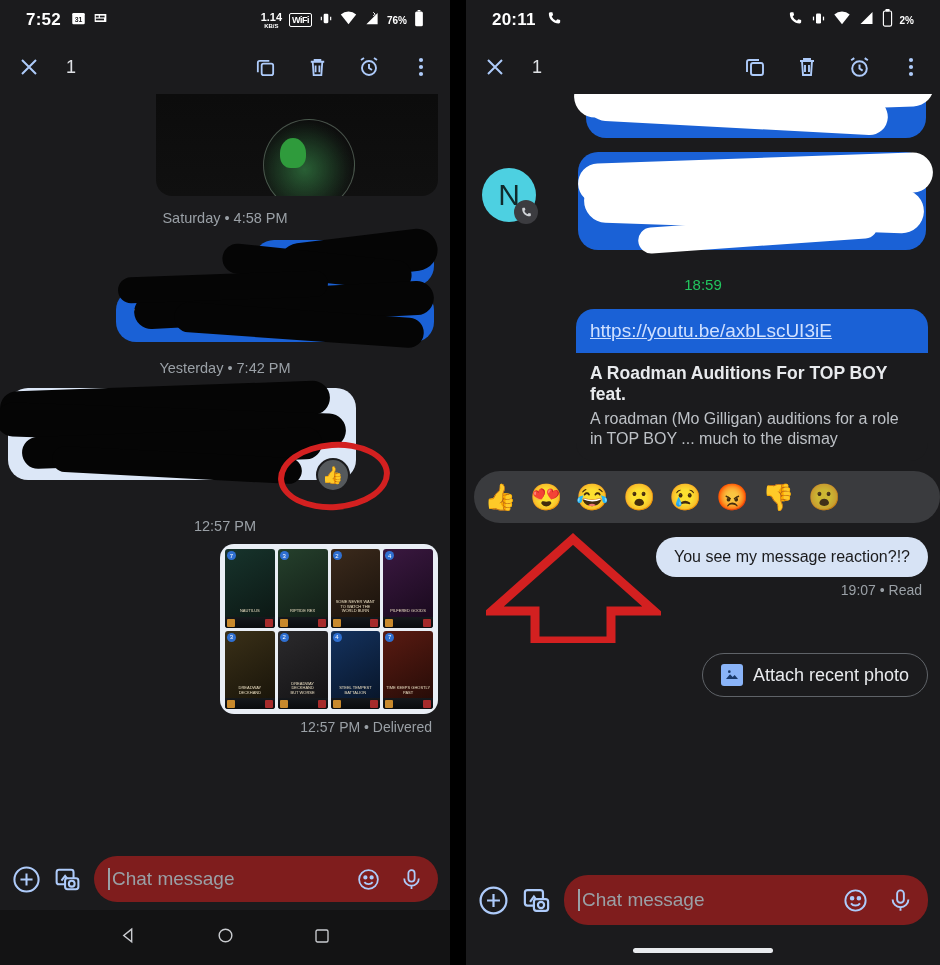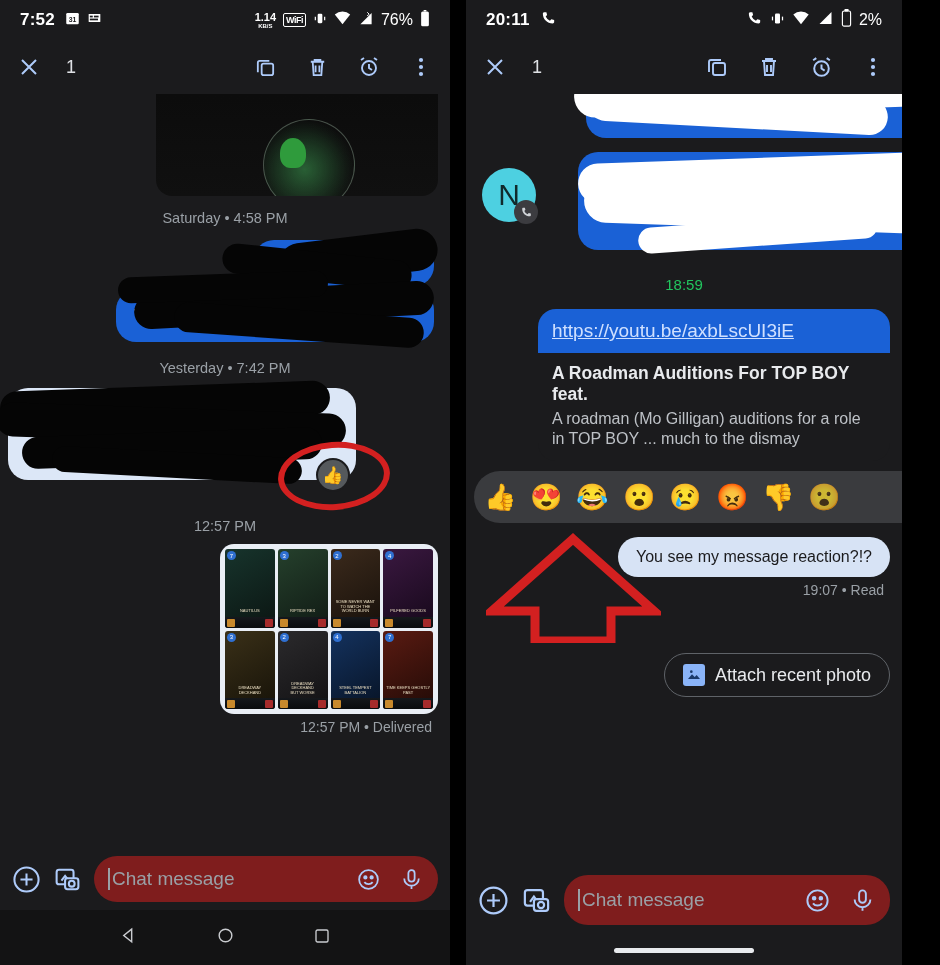--- a/index.html
+++ b/index.html
@@ -3,33 +3,33 @@
 <meta charset="utf-8">
 <style>
   * { margin:0; padding:0; box-sizing:border-box; }
   html,body { width:940px; height:965px; background:#000; font-family:"Liberation Sans", sans-serif; overflow:hidden; }
   .screens { display:flex; width:940px; height:965px; }
 
   
   .panel { position:relative; background:#1c1c1e; overflow:hidden; }
   .panel-left  { width:450px; height:965px; background:#1b1b1d; }
   .gap { width:16px; height:965px; background:#000; }
-  .panel-right { width:436px; height:965px; background:#1b1b1d; }
-
-  
-  .statusbar { height:40px; display:flex; align-items:center; padding:0 20px; color:#fff; background:#1b1b1d; }
+  .panel-right { width:474px; height:965px; background:#1b1b1d; }
+
+  
+  .statusbar { height:40px; display:flex; align-items:center; padding:0 26px; color:#fff; background:#1b1b1d; }
   .sb-time { font-size:17px; font-weight:600; letter-spacing:.2px; }
   .sb-left-icons { display:flex; align-items:center; gap:7px; margin-left:10px; }
   .sb-spacer { flex:1; }
   .sb-right { display:flex; align-items:center; gap:7px; }
   .sb-kb { display:flex; flex-direction:column; align-items:center; line-height:1; }
   .sb-kb b { font-size:11px; font-weight:700; }
   .sb-kb i { font-size:6px; font-style:normal; font-weight:700; }
   .sb-wifi-badge { font-size:9px; font-weight:700; border:1.5px solid #fff; border-radius:2px; padding:1px 2px; letter-spacing:-.5px;}
-  .sb-pct { font-size:16px; font-weight:400; }
+  .sb-pct { font-size:10px; font-weight:700; }
   .ico { display:inline-block; }
 
   
   .toolbar { height:54px; display:flex; align-items:center; padding:0 16px; color:#aecbfa; background:#1b1b1d; }
   .tb-count { font-size:18px; margin-left:24px; color:#dfe1e5; font-weight:400;}
   .tb-actions { margin-left:auto; display:flex; align-items:center; gap:26px; }
   .tb-btn { width:26px; height:26px; display:flex; align-items:center; justify-content:center; cursor:pointer; }
 
   
   .convo { position:relative; overflow:hidden; }

